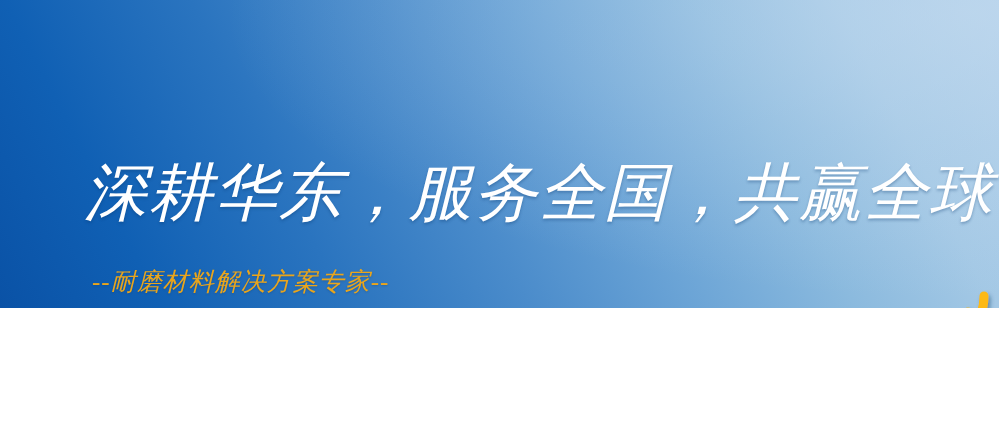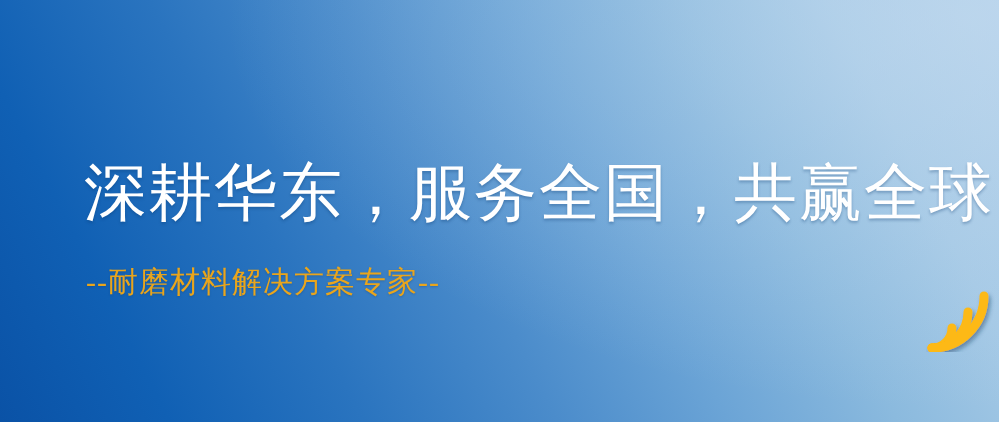--- a/index.html
+++ b/index.html
@@ -4,34 +4,35 @@
 <title>Banner</title>
 <style>
   html, body {
     margin: 0;
     padding: 0;
     background: #ffffff;
   }
   .banner {
     position: relative;
     width: 999px;
-    height: 422px;
+    height: 308px;
     overflow: hidden;
     font-family: "Liberation Sans", sans-serif;
     
     background:
       linear-gradient(63deg,
         #0a52a6 0%,
         #1060b4 14%,
         #2a74bf 30%,
         #4b8ccb 46%,
         #6ba4d6 60%,
         #8bbade 74%,
         #a3c8e5 86%,
         #b0cfe9 100%);
+    font-style: italic;
   }
   
   .banner::after {
     content: "";
     position: absolute;
     inset: 0;
     pointer-events: none;
     background:
       radial-gradient(120% 150% at 97% 4%,
         rgba(198,220,240,0.55) 0%,
@@ -48,24 +49,24 @@
     line-height: 76px;
     letter-spacing: 2px;
     color: #ffffff;
     white-space: nowrap;
     text-shadow: 0 2px 3px rgba(10,55,110,0.32);
     z-index: 3;
   }
 
   .subhead {
     position: absolute;
-    left: 86px;
+    left: 92px;
     top: 266px;
     font-family: "Liberation Serif", "DejaVu Serif", serif;
-    font-size: 30px;
+    font-size: 25px;
     line-height: 32px;
     letter-spacing: 1px;
     color: #e9a51c;
     white-space: nowrap;
     text-shadow: 0 1px 2px rgba(20,60,110,0.30);
     z-index: 3;
   }
 
   
   .logo {

